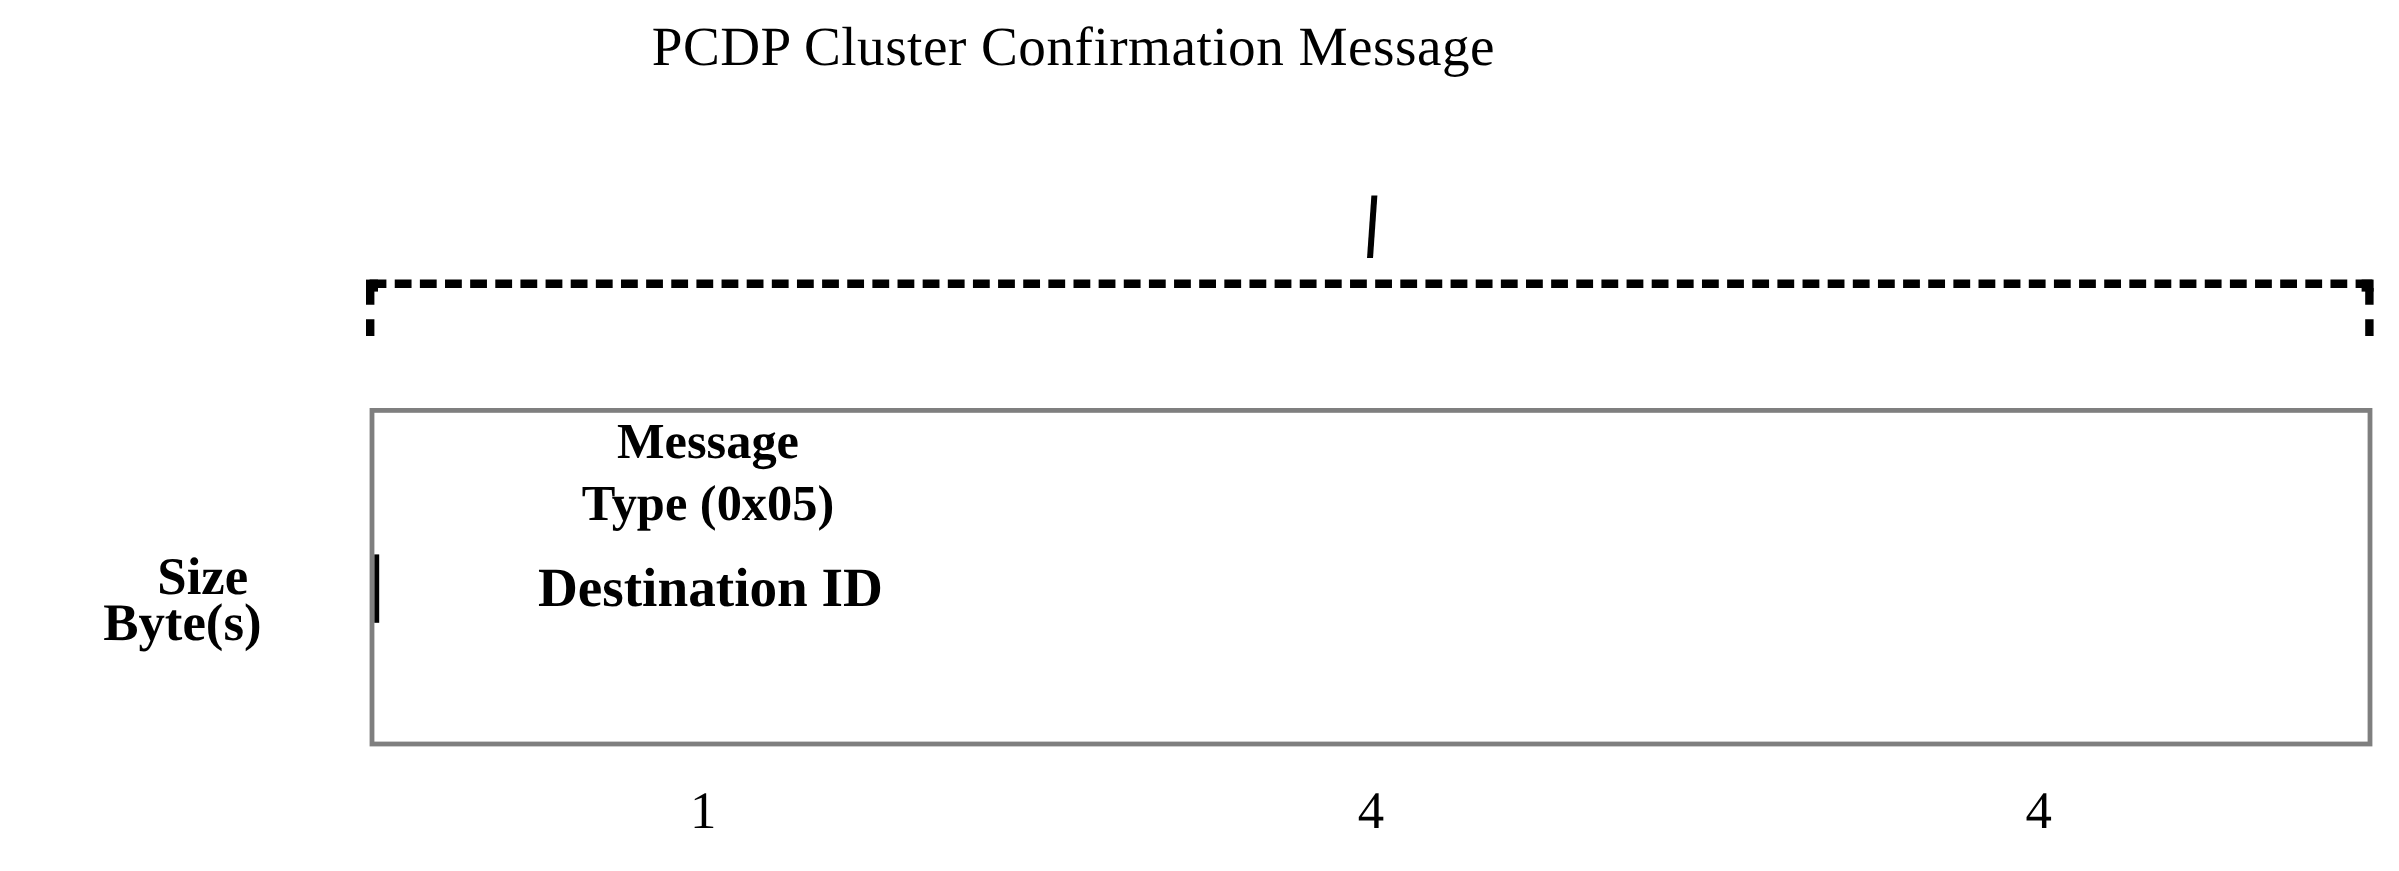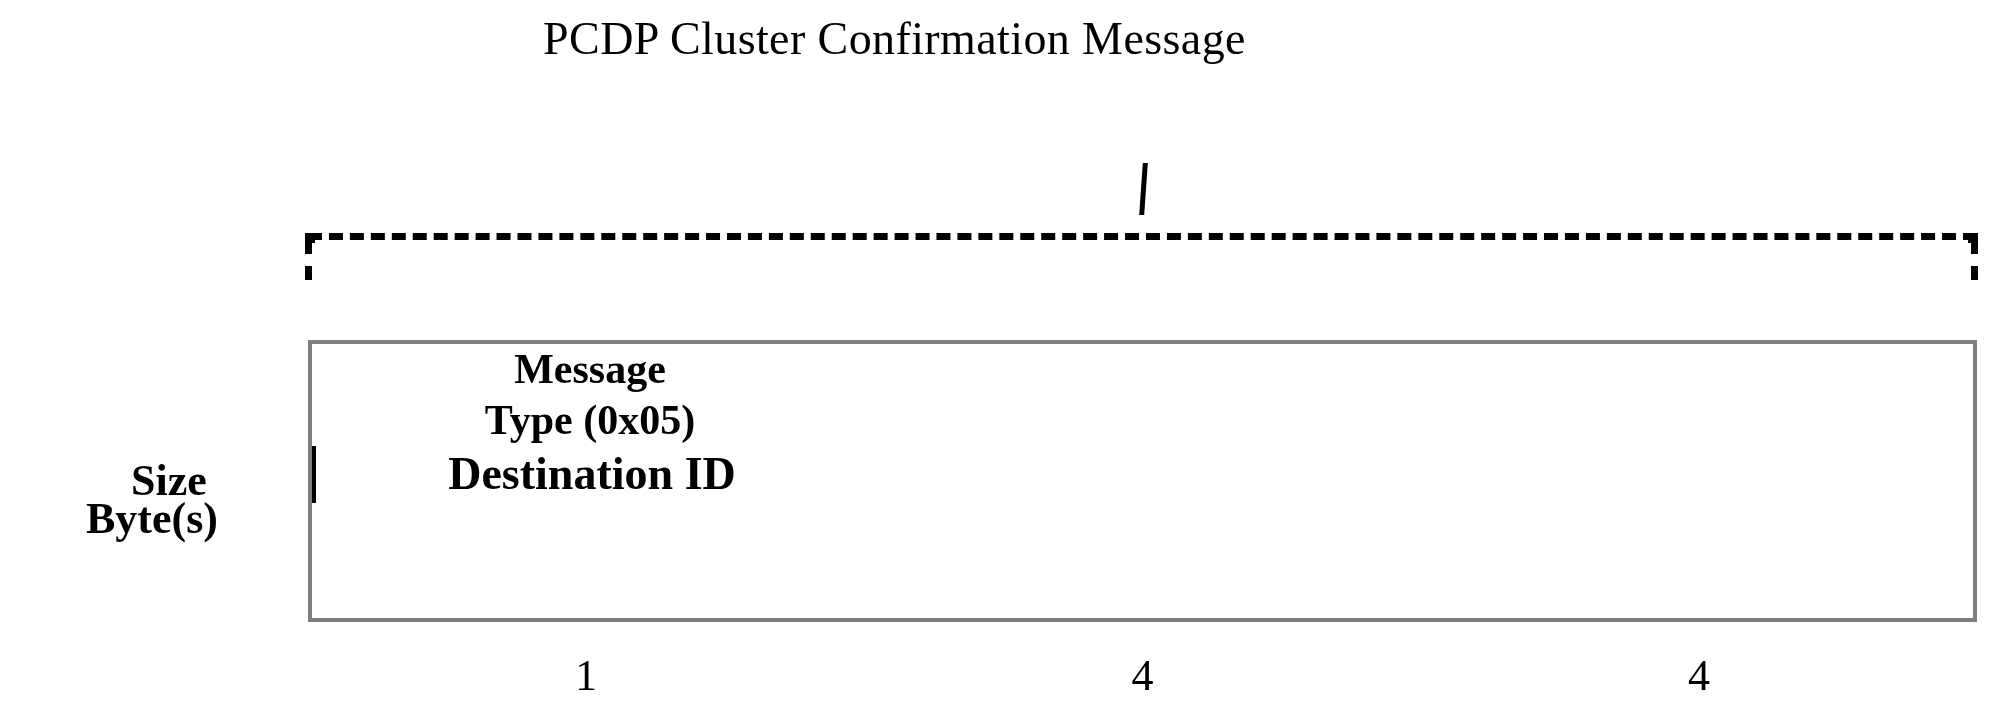--- a/index.html
+++ b/index.html
@@ -101,21 +101,21 @@
     justify-content: center;
     text-align: center;
     box-sizing: border-box;
     font-family: "Liberation Serif", "DejaVu Serif", serif;
     font-weight: 700;
     color: #000000;
     line-height: 1.22;
   }
   .packet-cell.c0 { width: 556px; font-size: 42px; }
   .packet-cell.c1 { width: 557px; font-size: 42px; border-left: 4px solid #000000; }
-  .packet-cell.c2 { width: 556px; font-size: 46px; border-left: 4px solid #000000; }
+  .packet-cell.c2 { width: 556px; font-size: 46px; border-left: 4px solid #000000; margin-top: 16px; }
 
   .cell-text { white-space: pre-line; }
 
   
   .size-label {
     position: absolute;
     font-family: "Liberation Serif", "DejaVu Serif", serif;
     font-weight: 700;
     font-size: 44px;
     color: #000000;

